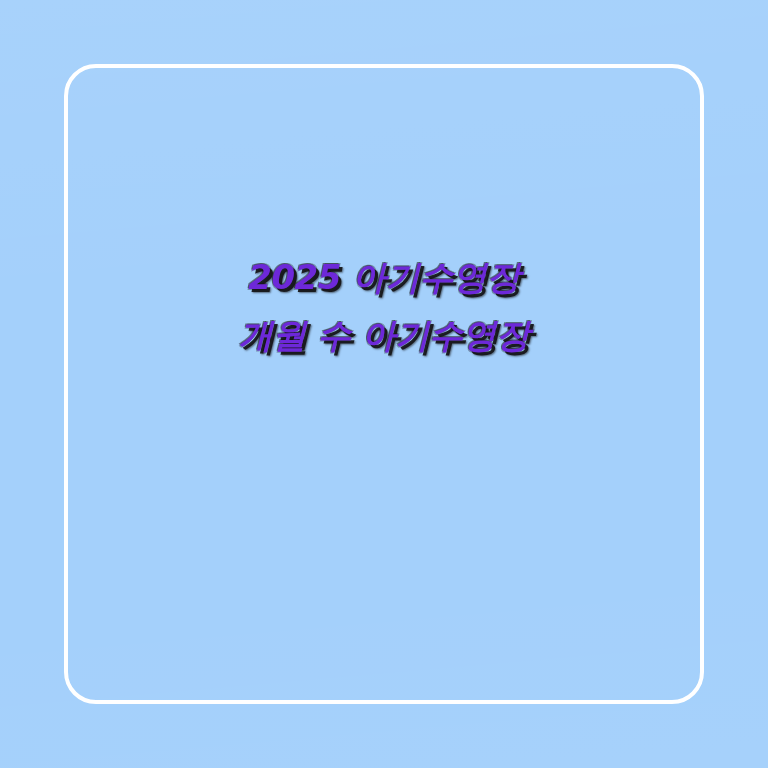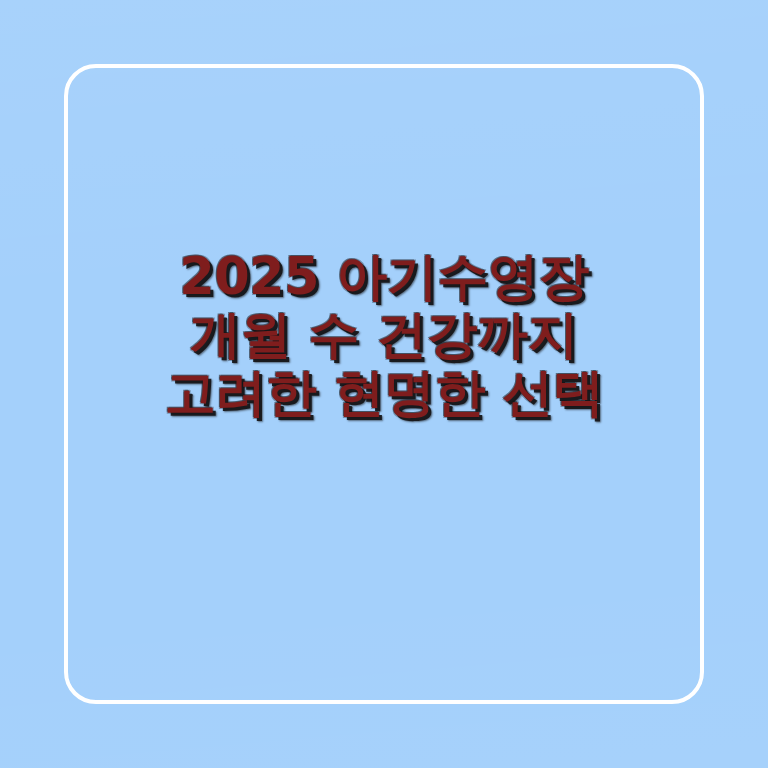--- a/index.html
+++ b/index.html
@@ -64,40 +64,40 @@
     padding: 0 70px;
     box-sizing: border-box;
   }
 
   .title-line {
     display: block;
     width: 100%;
     text-align: center;
     font-family: "DejaVu Sans", "Liberation Sans", sans-serif;
     font-weight: 700;
-    font-size: 51px;
+    font-size: 34px;
     line-height: 58px;
     letter-spacing: -0.5px;
-    color: #7f1d1d;
+    color: #6d28d9;
     white-space: nowrap;
     
     text-shadow:
        3px 3px 0   rgba(20,20,22,0.92),
        4px 4px 2px rgba(20,20,22,0.55),
       -1px -1px 0  rgba(30,30,34,0.55),
        1px -1px 0  rgba(30,30,34,0.35),
       -1px  1px 0  rgba(30,30,34,0.35);
+    font-style: italic;
   }
 </style>
 </head>
 <body>
 
 <div class="poster">
 
   <div class="frame"></div>
 
   <div class="title-block">
     <span class="title-line">2025 아기수영장</span>
-    <span class="title-line">개월 수 건강까지</span>
-    <span class="title-line">고려한 현명한 선택</span>
+    <span class="title-line">개월 수 아기수영장</span>
   </div>
 
 </div>
 
 </body></html>

